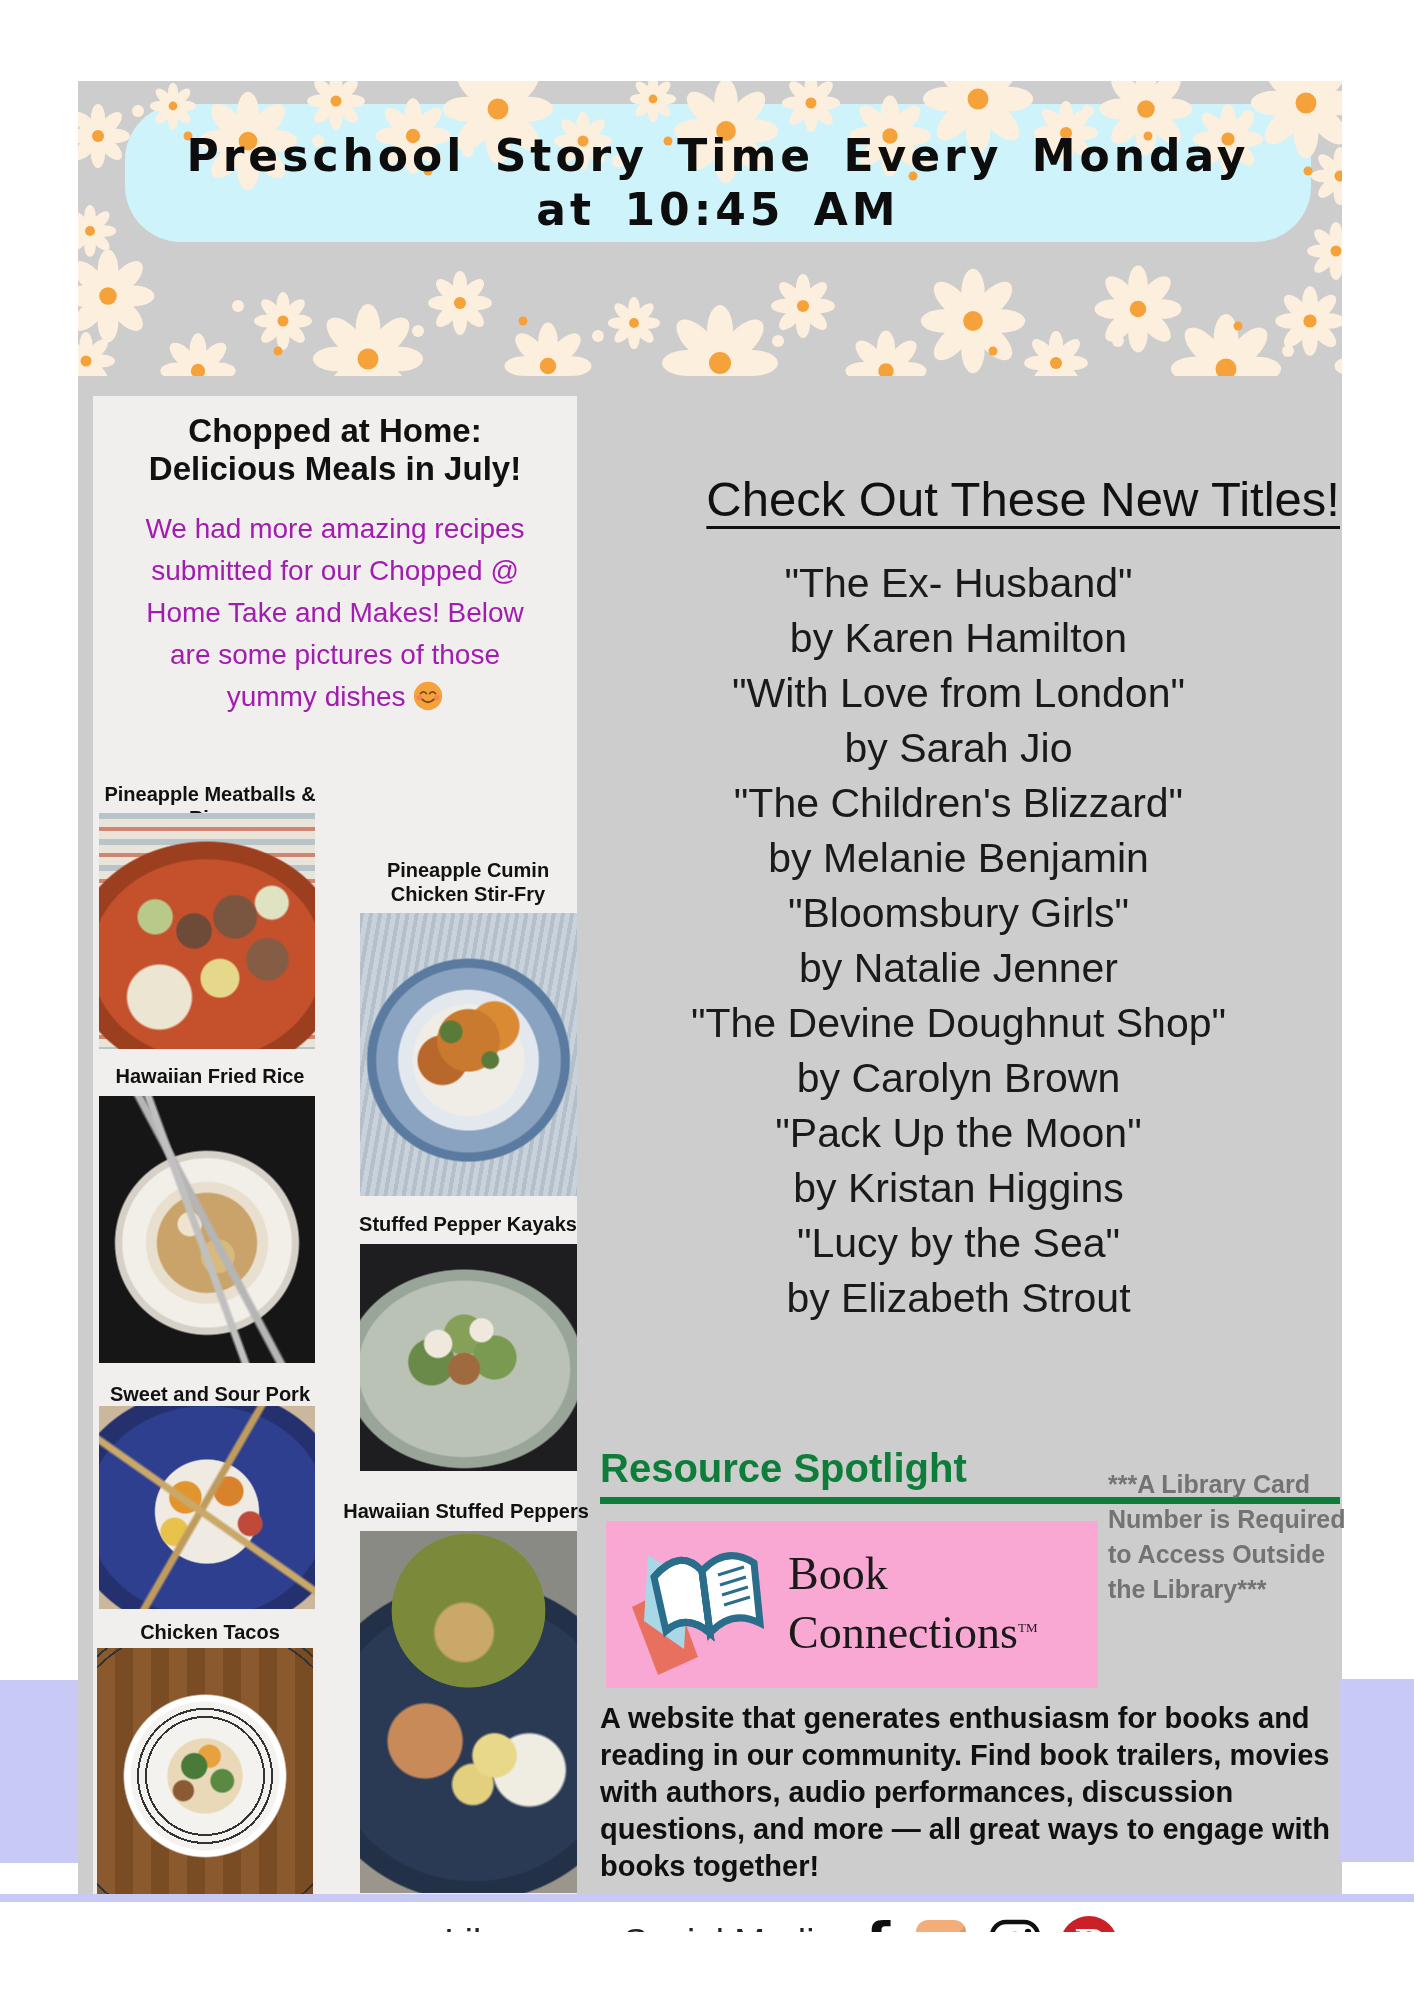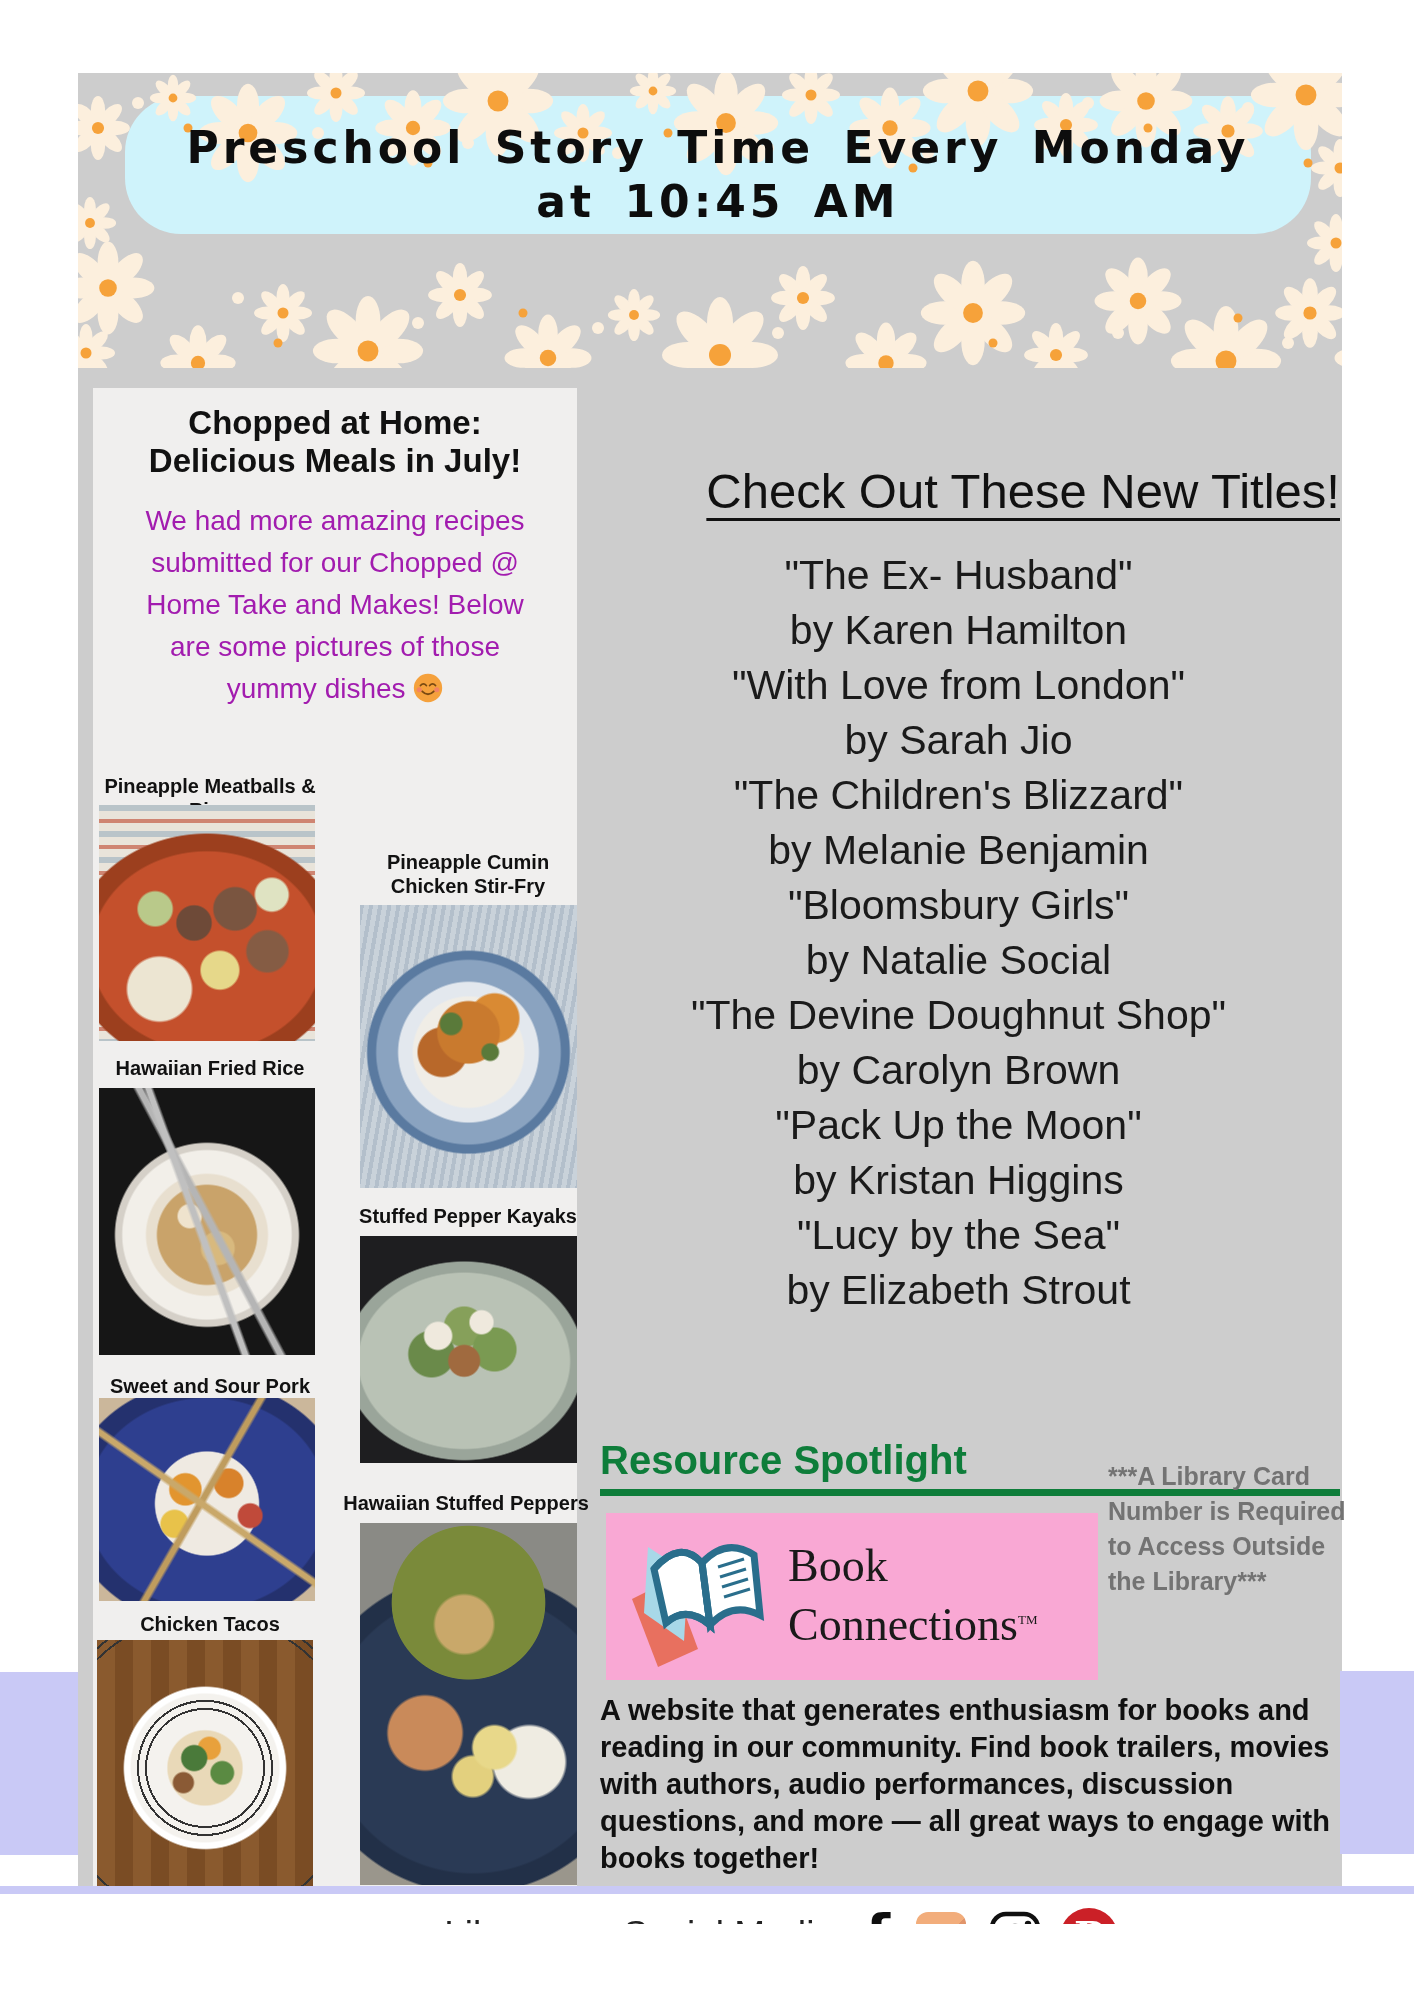--- a/index.html
+++ b/index.html
@@ -1,18 +1,18 @@
 <!DOCTYPE html>
 <html><head>
 <meta charset="utf-8">
 <style>
   * { margin:0; padding:0; box-sizing:border-box; }
   html,body { background:#ffffff; }
   .page {
-    position:relative; width:1414px; height:1916px; margin:8px auto;
+    position:relative; width:1414px; height:1916px; margin:16px auto;
     background:#ffffff; overflow:hidden;
     font-family:"Liberation Sans", sans-serif; color:#1a1a1a;
   }
   
   .content-bg { position:absolute; left:78px; top:65px; width:1264px; height:1813px; background:#cdcdcd; }
 
   
   .banner { position:absolute; left:78px; top:65px; width:1264px; height:295px; overflow:hidden; }
   .banner-blue {
     position:absolute; left:47px; top:23px; width:1186px; height:138px;
@@ -316,21 +316,21 @@
     <span>Check Out These New Titles!</span>
   </h2>
   <div class="book-list">
     <div>"The Ex- Husband"</div>
     <div>by Karen Hamilton</div>
     <div>"With Love from London"</div>
     <div>by Sarah Jio</div>
     <div>"The Children's Blizzard"</div>
     <div>by Melanie Benjamin</div>
     <div>"Bloomsbury Girls"</div>
-    <div>by Natalie Social</div>
+    <div>by Natalie Jenner</div>
     <div>"The Devine Doughnut Shop"</div>
     <div>by Carolyn Brown</div>
     <div>"Pack Up the Moon"</div>
     <div>by Kristan Higgins</div>
     <div>"Lucy by the Sea"</div>
     <div>by Elizabeth Strout</div>
   </div>
 
   <h3 class="resource-head">Resource Spotlight</h3>
   <div class="resource-rule"></div>

